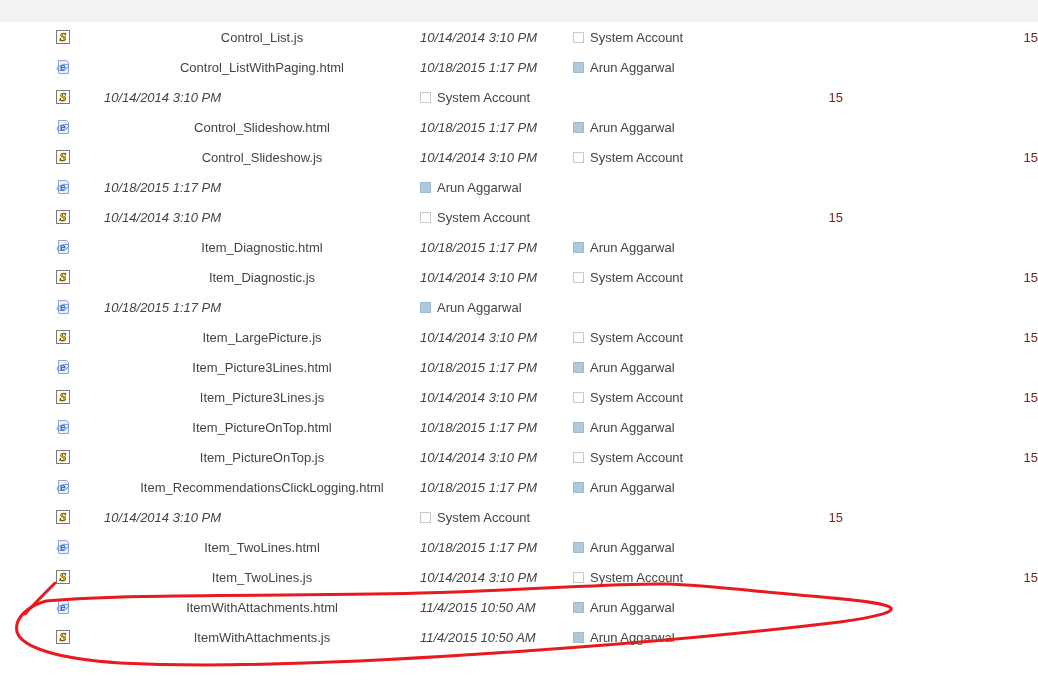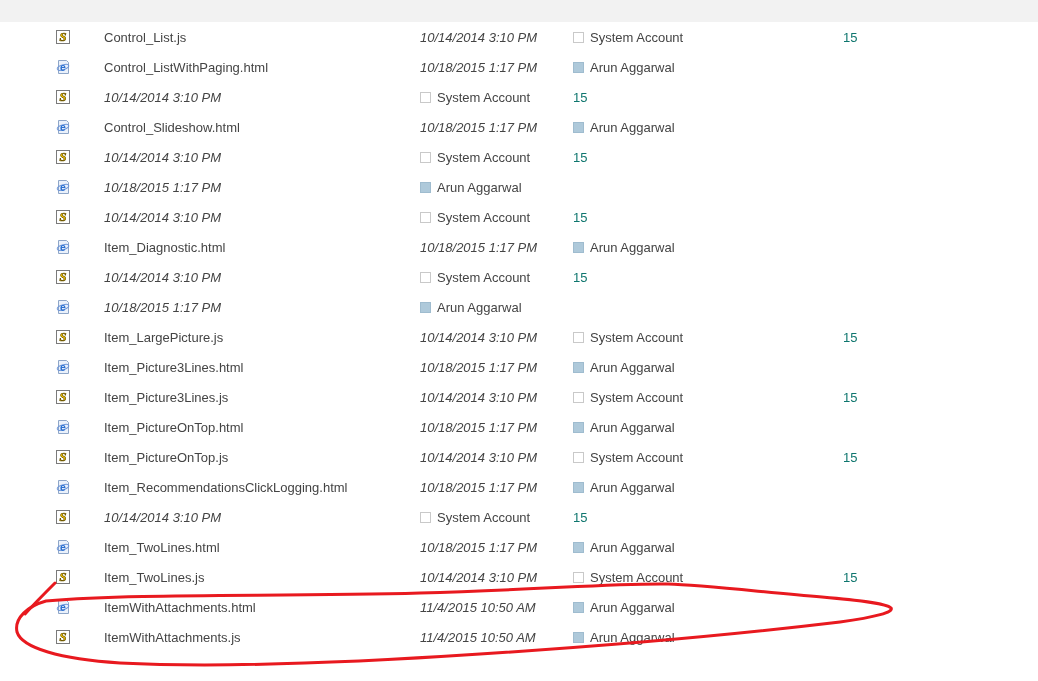--- a/index.html
+++ b/index.html
@@ -21,33 +21,33 @@
     background: #ffffff;
   }
 
   .cell { white-space: nowrap; overflow: hidden; }
   .spacer-cell { }
 
   .icon-cell { display: flex; align-items: center; }
   .file-icon { width: 16px; height: 16px; display: inline-block; }
   .file-icon svg { display: block; }
 
-  .name-cell { color: #444444; text-decoration: none; cursor: pointer; }
+  .name-cell { color: #444444; text-decoration: none; cursor: pointer; text-align: center; }
 
   .date-cell { color: #444444; font-style: italic; }
 
   .person-cell { display: flex; align-items: center; }
   .presence {
     width: 11px; height: 11px; display: inline-block; margin-right: 6px; flex: 0 0 auto;
   }
   .presence.filled { background: #aec9da; border: 1px solid #9fbccf; }
   .presence.empty  { background: #ffffff; border: 1px solid #c9c9c9; }
   .person-name { color: #444444; cursor: pointer; }
 
-  .count-cell { color: #0f766e; }
+  .count-cell { color: #7f1d1d; text-align: right; }
 
   .annotation-overlay {
     position: absolute; left: 0; top: 0; width: 1038px; height: 681px;
     pointer-events: none; z-index: 10;
   }
 </style>
 </head>
 <body>
 
 <div class="topbar"></div>
@@ -133,20 +133,21 @@
   <div class="row">
     <div class="cell spacer-cell"></div>
     <div class="cell icon-cell">
       <span class="file-icon">
           <svg width="16" height="16" viewBox="0 0 16 16">
             <rect x="1.5" y="1.5" width="13" height="13" fill="#ffffff" stroke="#7a7a7a"></rect>
             <text x="8" y="12.2" text-anchor="middle" font-family="Liberation Serif, serif" font-size="12.5" font-weight="bold" font-style="italic" fill="#f5c400" stroke="#6b5500" stroke-width="0.7">S</text>
           </svg>
         </span>
     </div>
+    <a class="cell name-cell">Control_Slideshow.js</a>
     <div class="cell date-cell">10/14/2014 3:10 PM</div>
     <div class="cell person-cell">
       <span class="presence empty"></span>
       <span class="person-name">System Account</span>
     </div>
     <div class="cell count-cell">15</div>
   </div>
 
   <div class="row">
     <div class="cell spacer-cell"></div>
@@ -208,20 +209,21 @@
   <div class="row">
     <div class="cell spacer-cell"></div>
     <div class="cell icon-cell">
       <span class="file-icon">
           <svg width="16" height="16" viewBox="0 0 16 16">
             <rect x="1.5" y="1.5" width="13" height="13" fill="#ffffff" stroke="#7a7a7a"></rect>
             <text x="8" y="12.2" text-anchor="middle" font-family="Liberation Serif, serif" font-size="12.5" font-weight="bold" font-style="italic" fill="#f5c400" stroke="#6b5500" stroke-width="0.7">S</text>
           </svg>
         </span>
     </div>
+    <a class="cell name-cell">Item_Diagnostic.js</a>
     <div class="cell date-cell">10/14/2014 3:10 PM</div>
     <div class="cell person-cell">
       <span class="presence empty"></span>
       <span class="person-name">System Account</span>
     </div>
     <div class="cell count-cell">15</div>
   </div>
 
   <div class="row">
     <div class="cell spacer-cell"></div>

